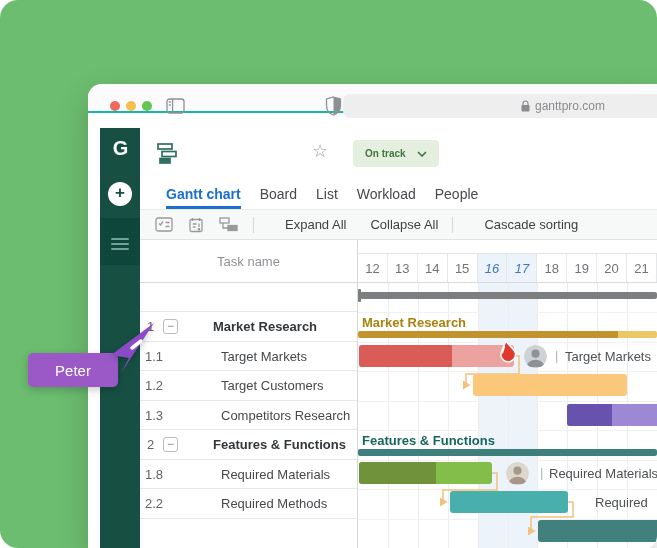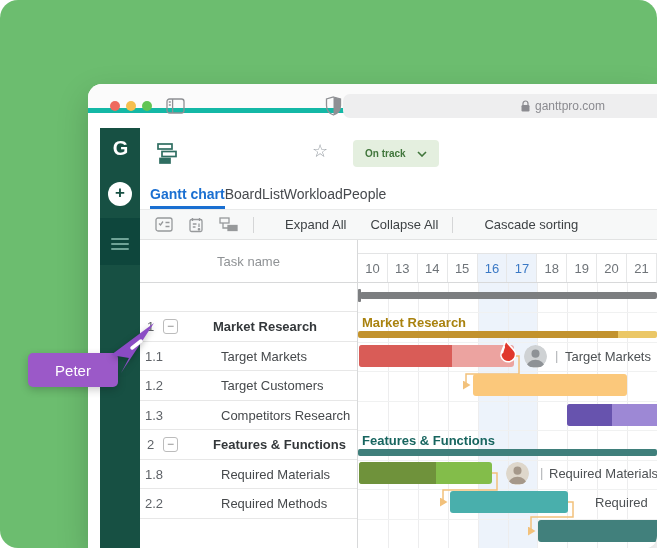--- a/index.html
+++ b/index.html
@@ -3,21 +3,21 @@
 <meta charset="utf-8">
 <style>
   html,body{margin:0;padding:0;background:#fff;}
   *{box-sizing:border-box;font-family:"Liberation Sans",sans-serif;}
   .canvas{position:relative;width:657px;height:548px;overflow:hidden;background:#fff;}
   .green-bg{position:absolute;inset:0;background:#6cbd6f;border-radius:18px;}
 
   
   .window{position:absolute;left:88px;top:84px;width:569px;height:464px;background:#fff;
           border-radius:14px 0 12px 0;overflow:hidden;box-shadow:0 12px 32px rgba(0,0,0,.18);}
-  .chrome{position:relative;height:29px;background:#fbfbfb;border-bottom:5px solid #14b8a6;}
+  .chrome{position:relative;height:29px;background:#fbfbfb;border-bottom:2px solid #14b8a6;}
   .lights{position:absolute;left:22px;top:17px;display:flex;gap:6px;}
   .dot{width:10px;height:10px;border-radius:50%;}
   .dot.r{background:#ee6a5f}.dot.y{background:#f5bf4f}.dot.g{background:#62c554}
   .chrome-ic{position:absolute;color:#8e9094;}
   .url-bar{position:absolute;left:255px;top:10px;width:440px;height:24px;background:#eeeeef;
            border-radius:7px;display:flex;align-items:center;justify-content:center;gap:5px;
            color:#8b8b90;font-size:12px;}
 
   
   .app{position:absolute;top:44px;left:0;right:0;bottom:0;background:#fff;}
@@ -36,41 +36,41 @@
   
   .app-header{position:relative;height:52px;}
   .proj-ic{position:absolute;left:16px;top:14px;}
   .page-title{position:absolute;left:50px;top:13px;font-size:17px;font-weight:bold;color:#2c2e30;}
   .star{position:absolute;left:172px;top:12px;font-size:18px;color:#9aa0a6;}
   .status-pill{position:absolute;left:213px;top:12px;height:27px;padding:0 12px;background:#e4efdf;
                border-radius:4px;display:flex;align-items:center;gap:11px;color:#41763c;
                font-size:10px;font-weight:bold;}
 
   
-  .tab-bar{height:30px;border-bottom:1px solid #e9eaea;display:flex;padding-left:10px;text-align:center;}
+  .tab-bar{height:30px;border-bottom:1px solid #e9eaea;display:flex;gap:19px;padding-left:26px;text-align:center;}
   .tab{font-size:14px;color:#46494d;line-height:28px;border-bottom:3px solid transparent;}
   .tab.active{color:#1a6fd1;font-weight:bold;border-bottom-color:#1a6fd1;}
 
   
   .toolbar{height:30px;background:#f7f8f8;border-bottom:1px solid #e2e3e3;display:flex;
            align-items:center;padding-left:15px;font-size:13px;color:#3e4245;}
   .tb-ic{margin-right:15px;display:flex;}
   .tb-div{width:1px;height:16px;background:#d5d6d7;margin:0 11px 0 0;}
   .tb-lbl{margin:0 14px 0 20px;}
 
   
   .grid-header{height:43px;display:flex;border-bottom:1px solid #d8d9da;}
   .gh-left{width:218px;border-right:1px solid #d8d9da;display:flex;align-items:center;
            justify-content:center;font-size:13px;color:#8f9295;}
   .gh-right{flex:1;position:relative;}
   .dates-row{position:absolute;left:0;right:0;bottom:0;height:29px;border-top:1px solid #e3e4e5;
              display:flex;}
   .date-cell{width:29.9px;border-right:1px solid #e6e7e8;display:flex;align-items:center;
              justify-content:center;font-size:13px;color:#6f7479;}
-  .date-cell.weekend{background:#edf3fb;color:#3b79c5;}
+  .date-cell.weekend{background:#edf3fb;color:#3b79c5;font-style:italic;}
 
   
   .grid-body{height:265px;display:flex;}
   .task-table{width:218px;border-right:1px solid #d8d9da;}
   .trow{position:relative;height:29.44px;border-bottom:1px solid #e7e7e7;font-size:13px;}
   .rnum{position:absolute;left:7px;top:7px;color:#5f6368;}
   .rnum.sub{left:5px;}
   .rbox{position:absolute;left:23px;top:7px;width:15px;height:15px;border:1px solid #bcbcbc;
         border-radius:3px;background:#fff;color:#8a8a8a;font-size:12px;line-height:13px;
         text-align:center;}
@@ -208,21 +208,21 @@
           <span class="tb-lbl" style="margin-right:4px">Expand All</span>
           <span class="tb-lbl">Collapse All</span>
           <span class="tb-div"></span>
           <span class="tb-lbl">Cascade sorting</span>
         </div>
 
         <div class="grid-header">
           <div class="gh-left">Task name</div>
           <div class="gh-right">
             <div class="dates-row">
-              <span class="date-cell">10</span>
+              <span class="date-cell">12</span>
               <span class="date-cell">13</span>
               <span class="date-cell">14</span>
               <span class="date-cell">15</span>
               <span class="date-cell weekend">16</span>
               <span class="date-cell weekend">17</span>
               <span class="date-cell">18</span>
               <span class="date-cell">19</span>
               <span class="date-cell">20</span>
               <span class="date-cell">21</span>
             </div>

